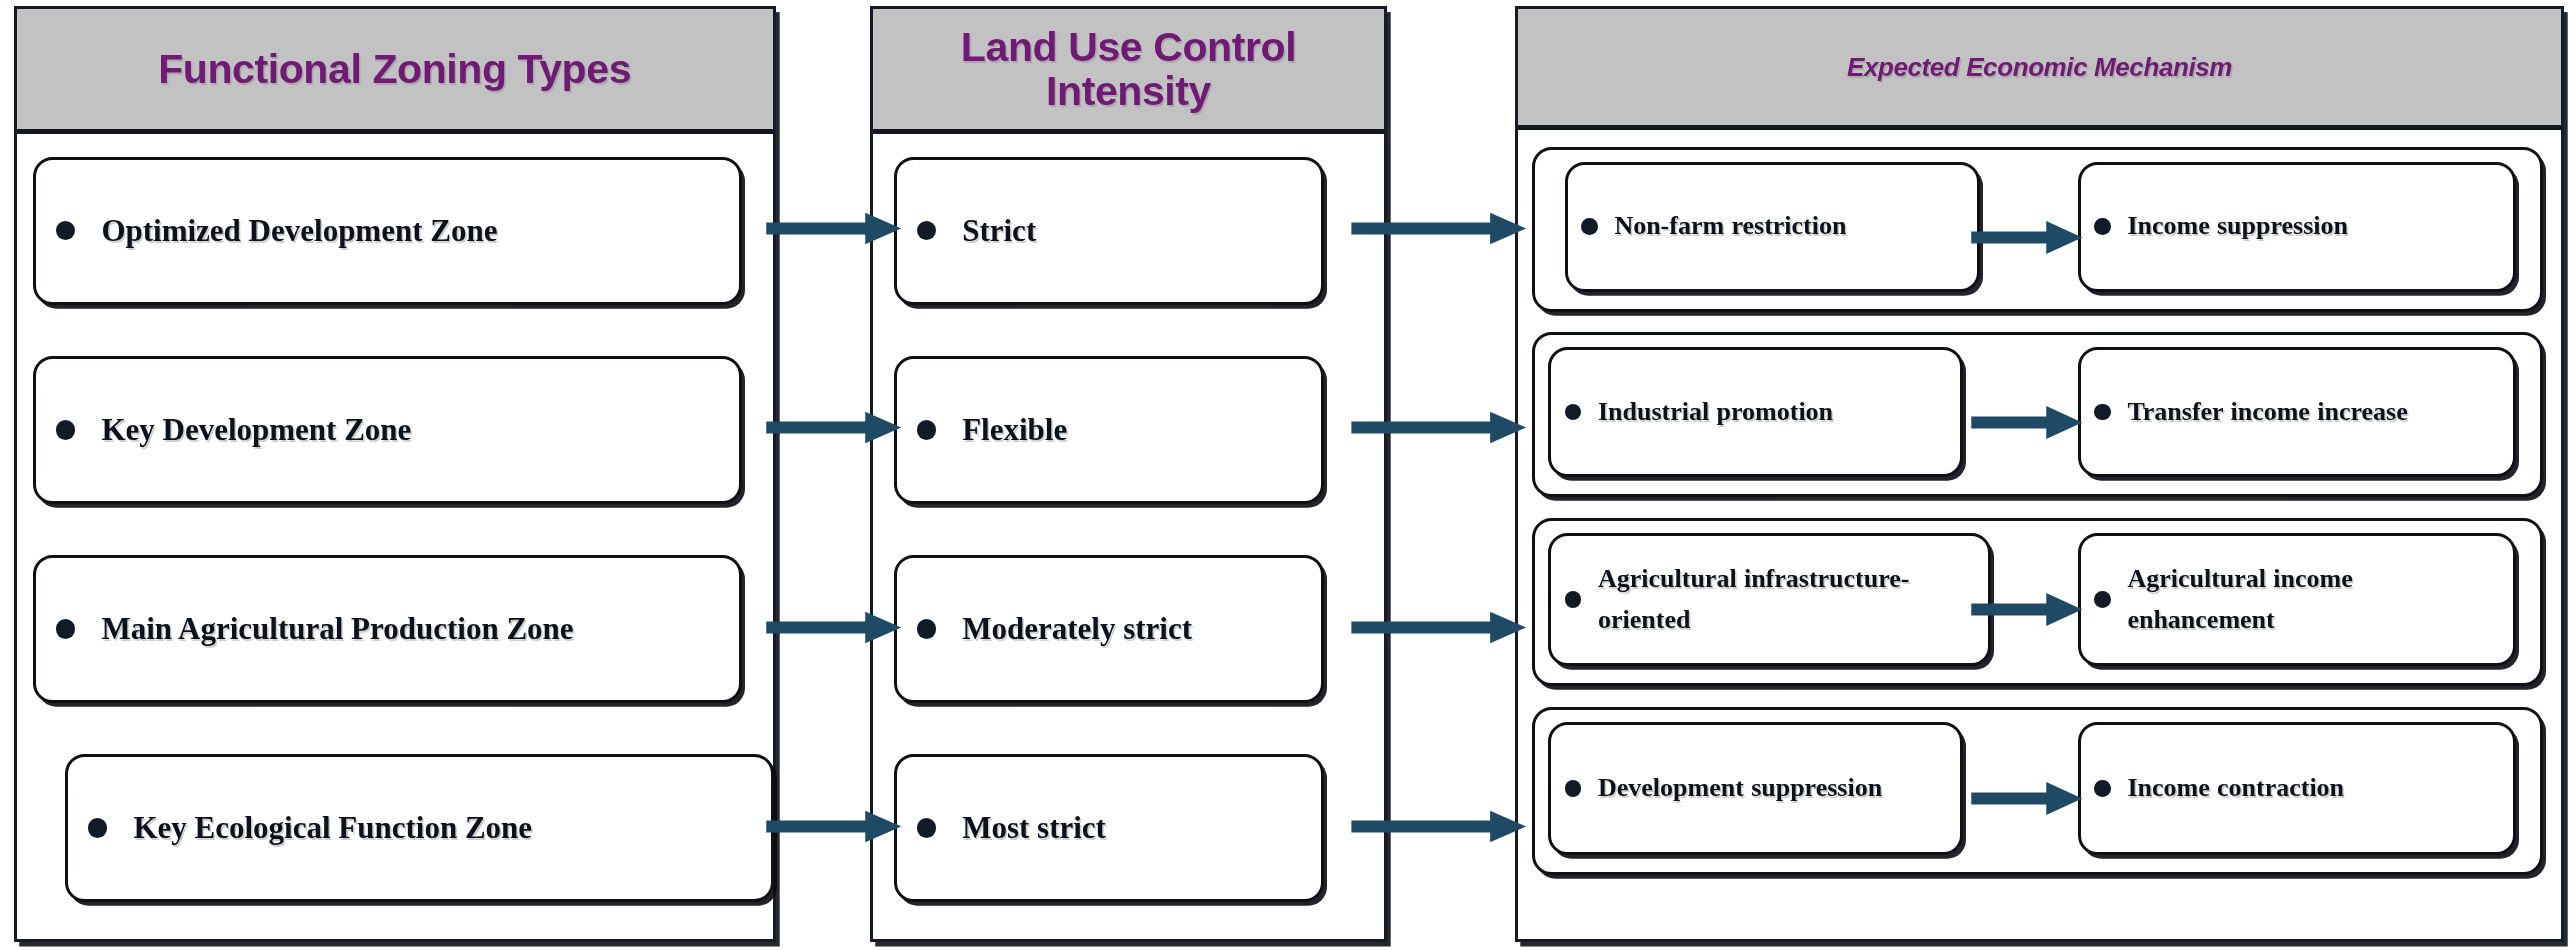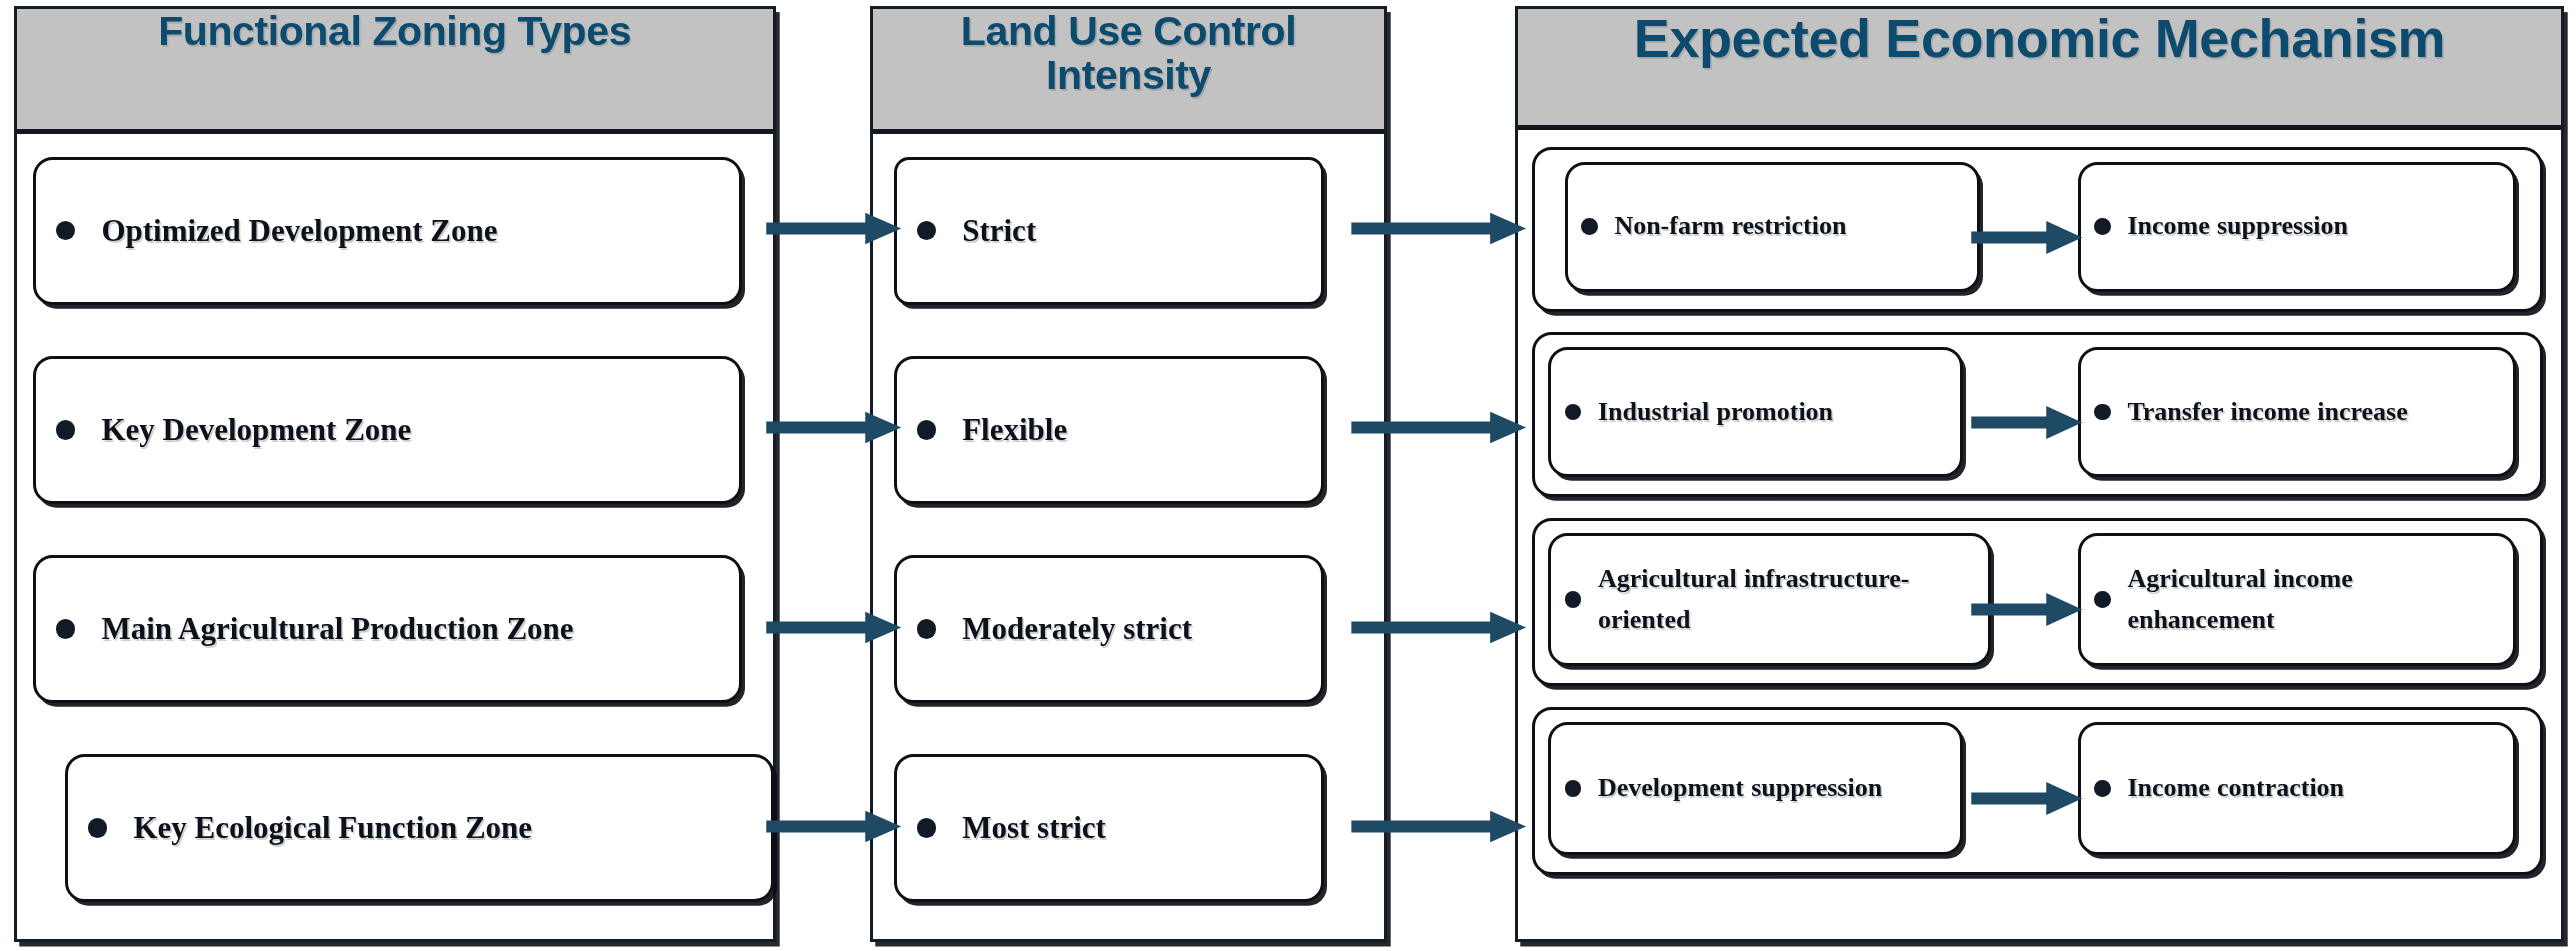--- a/index.html
+++ b/index.html
@@ -26,26 +26,26 @@
     background: #ffffff;
     border: 3.8px solid #141c26;
     box-shadow: 4.5px 5.3px 0 -0.8px rgba(20,22,28,0.92);
   }
   .panel-header {
     box-sizing: border-box;
     width: 100%;
     background: #c2c2c2;
     border-bottom: 5.3px solid #12161f;
     display: flex;
-    align-items: flex-start;
+    align-items: center;
     justify-content: center;
     text-align: center;
     font-family: "Liberation Sans", "DejaVu Sans", sans-serif;
     font-weight: bold;
-    color: #0c4a6e;
+    color: #701a75;
     letter-spacing: -0.4px;
     line-height: 1.08;
     text-shadow: 1.5px 1.5px 0 rgba(140,140,140,0.45);
   }
   .panel-body {
     position: relative;
     width: 100%;
   }
 
   
@@ -160,21 +160,21 @@
 
     </div>
   </div>
 
   <div class="panel" style="left:870px; top:6px; width:517px; height:936px;">
     <div class="panel-header" style="height:125px; font-size:41px; padding:0 21px;">
       <span>Land Use Control Intensity</span>
     </div>
     <div class="panel-body" style="height:806px;">
 
-      <div class="card zone-card" style="left:21px; top:22.6px; width:430px; height:148px;border-radius:15px;">
+      <div class="card zone-card" style="left:21px; top:22.6px; width:430px; height:148px;">
         <div class="card-inner">
           <span class="bullet"></span>
           <span class="card-label">Strict</span>
         </div>
       </div>
 
       <div class="card zone-card" style="left:21px; top:222px; width:430px; height:148px;">
         <div class="card-inner">
           <span class="bullet"></span>
           <span class="card-label">Flexible</span>
@@ -192,21 +192,21 @@
         <div class="card-inner">
           <span class="bullet"></span>
           <span class="card-label">Most strict</span>
         </div>
       </div>
 
     </div>
   </div>
 
   <div class="panel" style="left:1515px; top:6px; width:1049px; height:936px;">
-    <div class="panel-header" style="height:121px; font-size:54px;">
+    <div class="panel-header" style="height:121px; font-size:26px;font-style:italic;">
       <span>Expected Economic Mechanism</span>
     </div>
     <div class="panel-body" style="height:810px;">
 
       <div class="mech-group" style="left:13.6px; top:16.6px; width:1011px; height:165px;">
         <div class="mech-card centered" style="left:30px; top:12px; width:415px; height:130px;">
           <span class="bullet"></span>
           <span class="card-label" style="white-space: normal; word-spacing: 0.8px;">Non-farm restriction</span>
         </div>
         <div class="mech-card rightcol" style="left:543px; top:12px; width:438px; height:130px;">

